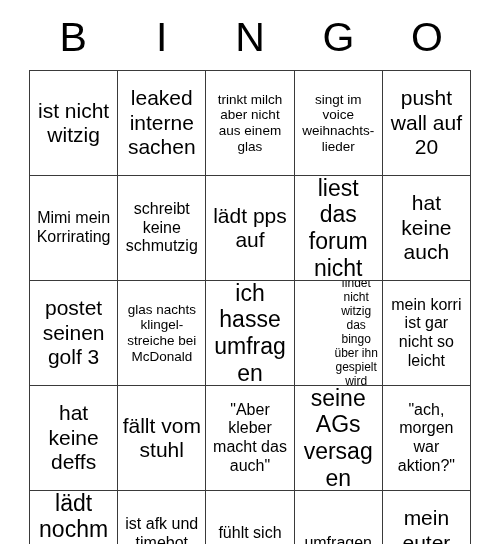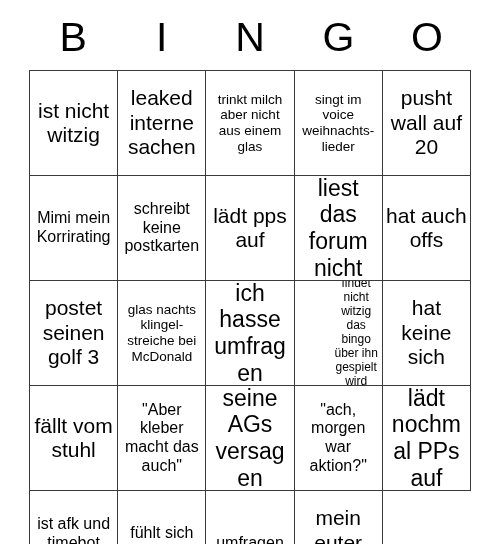--- a/index.html
+++ b/index.html
@@ -108,47 +108,50 @@
         <span class="cell-text fs-sm">singt im voice weihnachts- lieder</span>
       </div>
     <div class="cell">
         <span class="cell-text fs-xl">pusht wall auf 20</span>
       </div>
 
     <div class="cell">
         <span class="cell-text fs-md">Mimi mein Korrirating</span>
       </div>
     <div class="cell">
-        <span class="cell-text fs-md">schreibt keine postkarten</span>
+        <span class="cell-text fs-md">schreibt keine schmutzig</span>
       </div>
     <div class="cell">
         <span class="cell-text fs-xl">lädt pps auf</span>
       </div>
     <div class="cell">
         <span class="cell-text fs-lg">liest das forum nicht</span>
       </div>
     <div class="cell">
-        <span class="cell-text fs-xl">hat auch offs</span>
+        <span class="cell-text fs-xl">hat keine auch</span>
       </div>
 
     <div class="cell">
         <span class="cell-text fs-xl">postet seinen golf 3</span>
       </div>
     <div class="cell">
         <span class="cell-text fs-sm">glas nachts klingel- streiche bei McDonald</span>
       </div>
     <div class="cell">
         <span class="cell-text fs-lg">ich hasse umfragen</span>
       </div>
     <div class="cell">
         <span class="cell-text fs-xs">findet nicht witzig das bingo über ihn gespielt wird</span>
       </div>
+    <div class="cell">
+        <span class="cell-text fs-md">mein korri ist gar nicht so leicht</span>
+      </div>
 
     <div class="cell">
-        <span class="cell-text fs-xl">hat keine sich</span>
+        <span class="cell-text fs-xl">hat keine deffs</span>
       </div>
     <div class="cell">
         <span class="cell-text fs-xl">fällt vom stuhl</span>
       </div>
     <div class="cell">
         <span class="cell-text fs-md">"Aber kleber macht das auch"</span>
       </div>
     <div class="cell">
         <span class="cell-text fs-lg">seine AGs versagen</span>
       </div>

